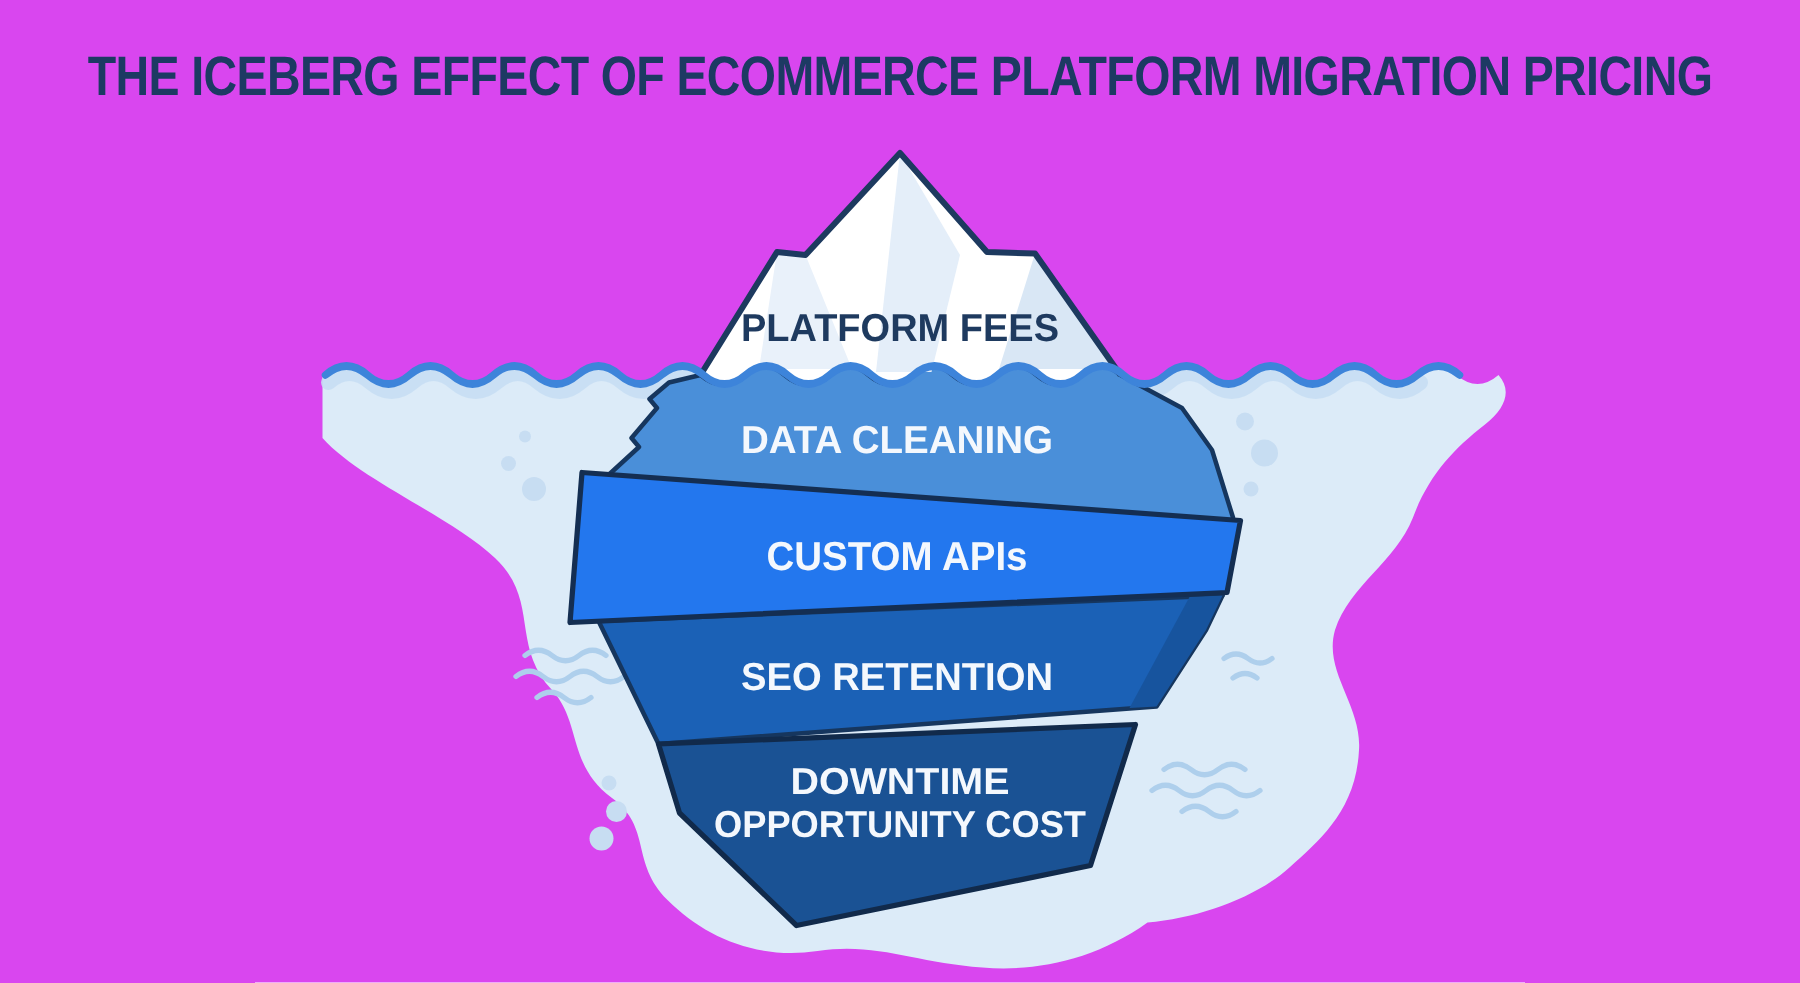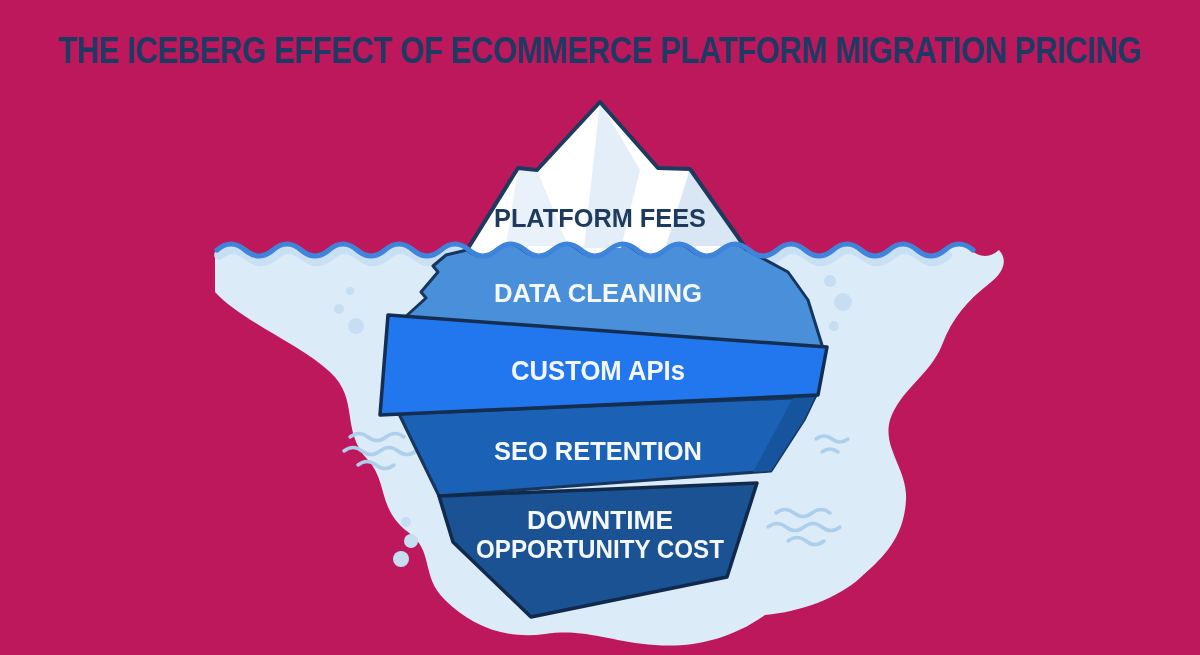--- a/index.html
+++ b/index.html
@@ -1,18 +1,18 @@
 <!DOCTYPE html>
 <html><head>
 <meta charset="utf-8">
 <style>
   html,body { margin:0; padding:0; background:#ffffff; }
   .stage {
     position:relative; width:1200px; height:655px; overflow:hidden;
-    background:#be185d;
+    background:#d946ef;
     font-family:"Liberation Sans","DejaVu Sans",sans-serif;
   }
   svg { display:block; }
   .t {
     font-family:"Liberation Sans","DejaVu Sans",sans-serif;
     font-weight:700;
   }
   .title-text   { letter-spacing:-0.5px; }
   .outline-tip  { stroke:#1d3a5f; stroke-width:4;   stroke-linejoin:round; fill:none; }
   .outline-uw   { stroke:#16365e; stroke-width:3;   stroke-linejoin:round; }

